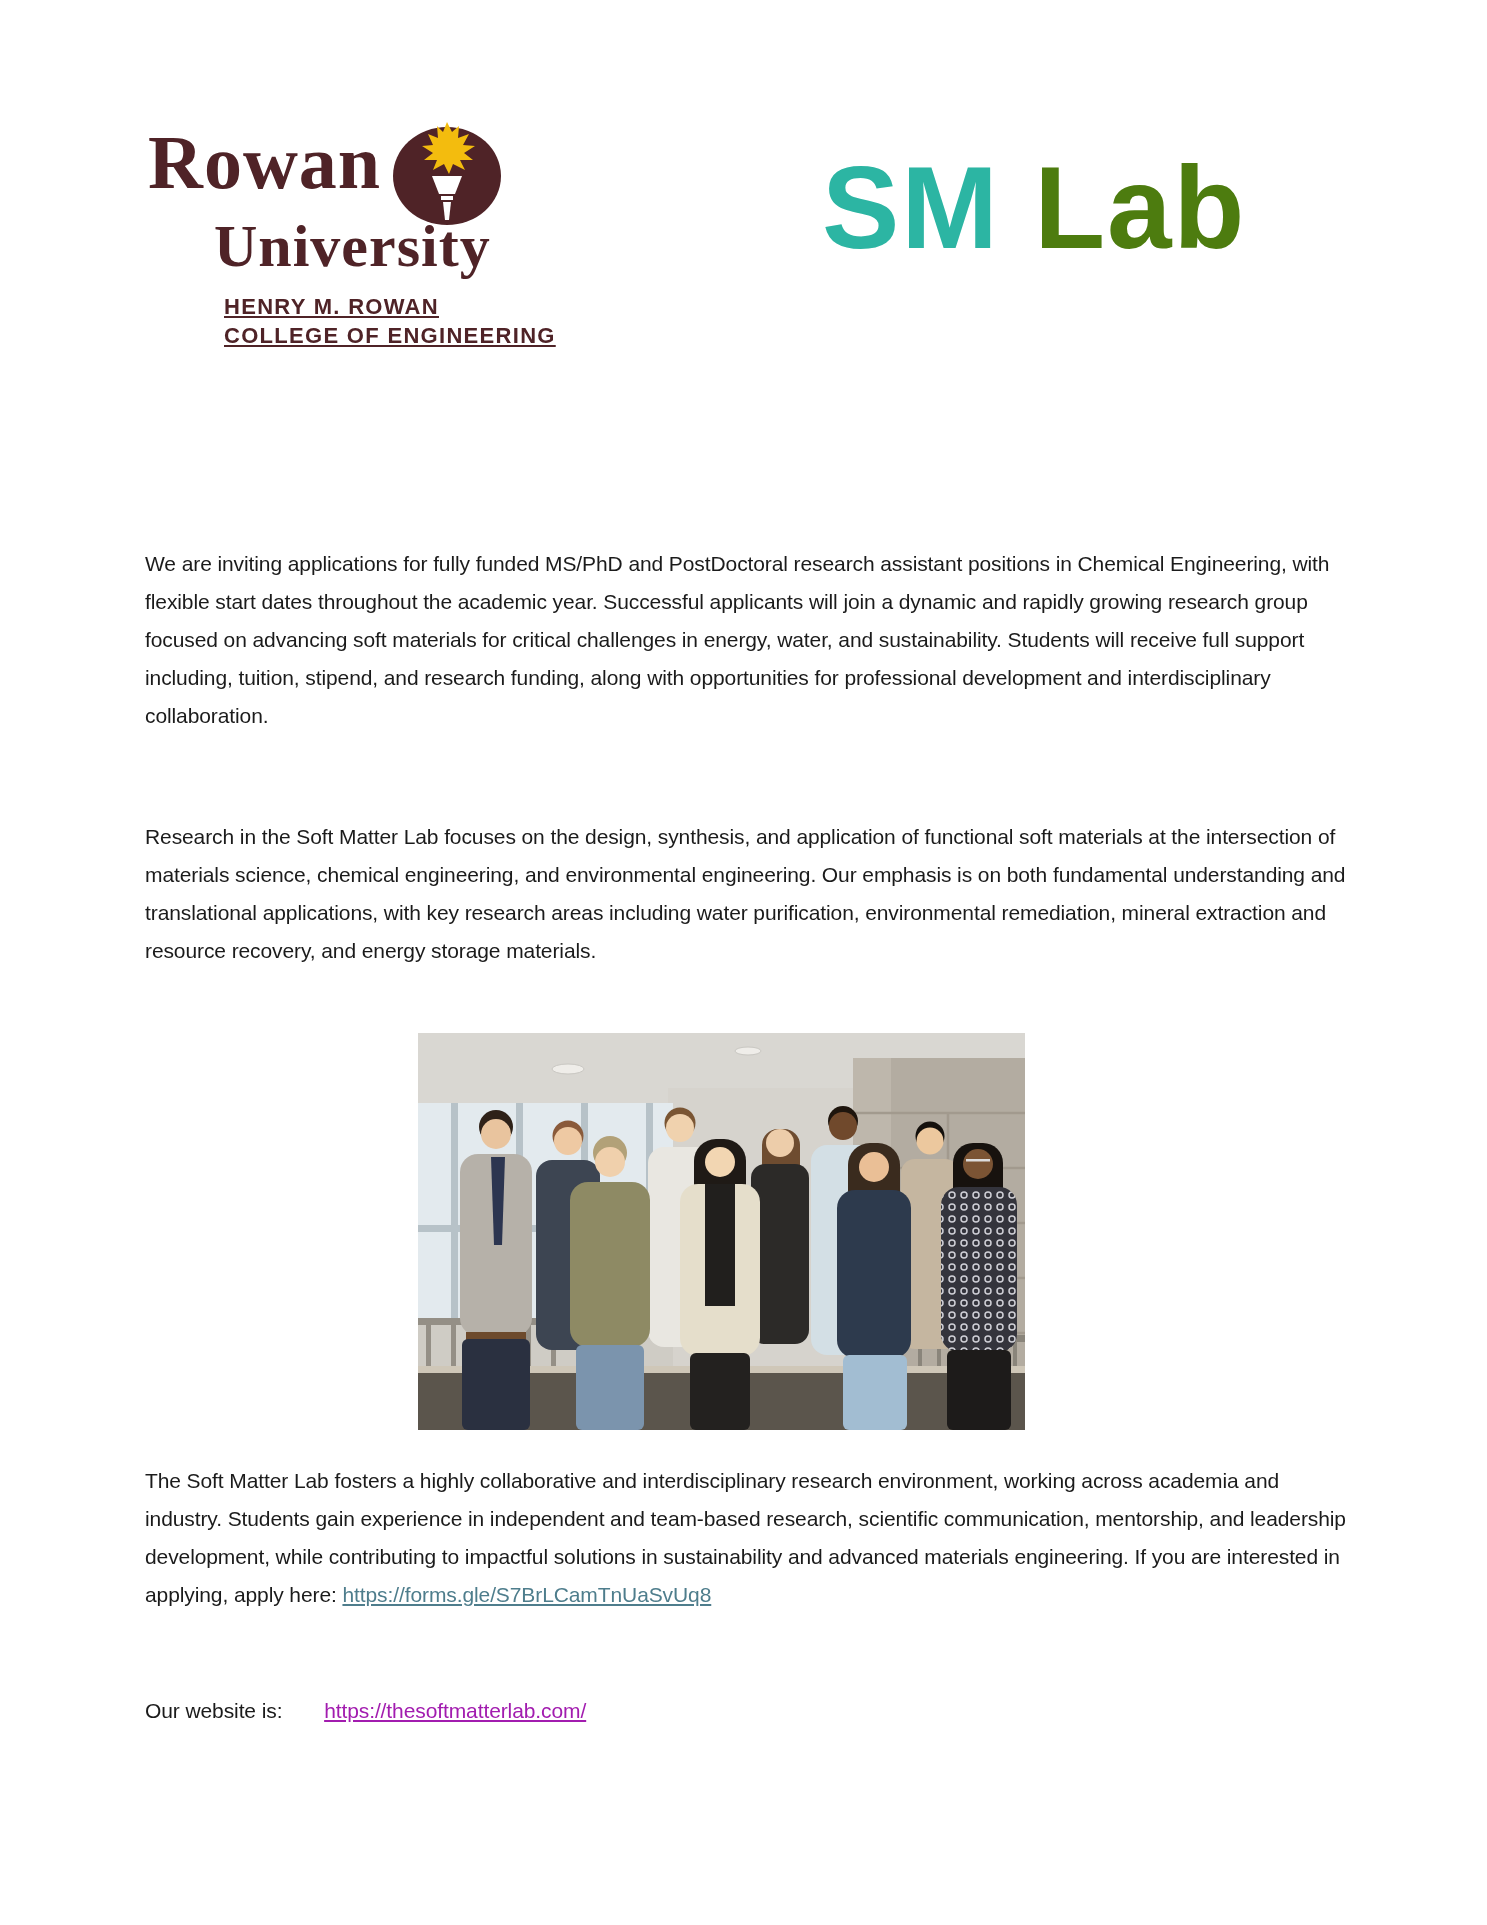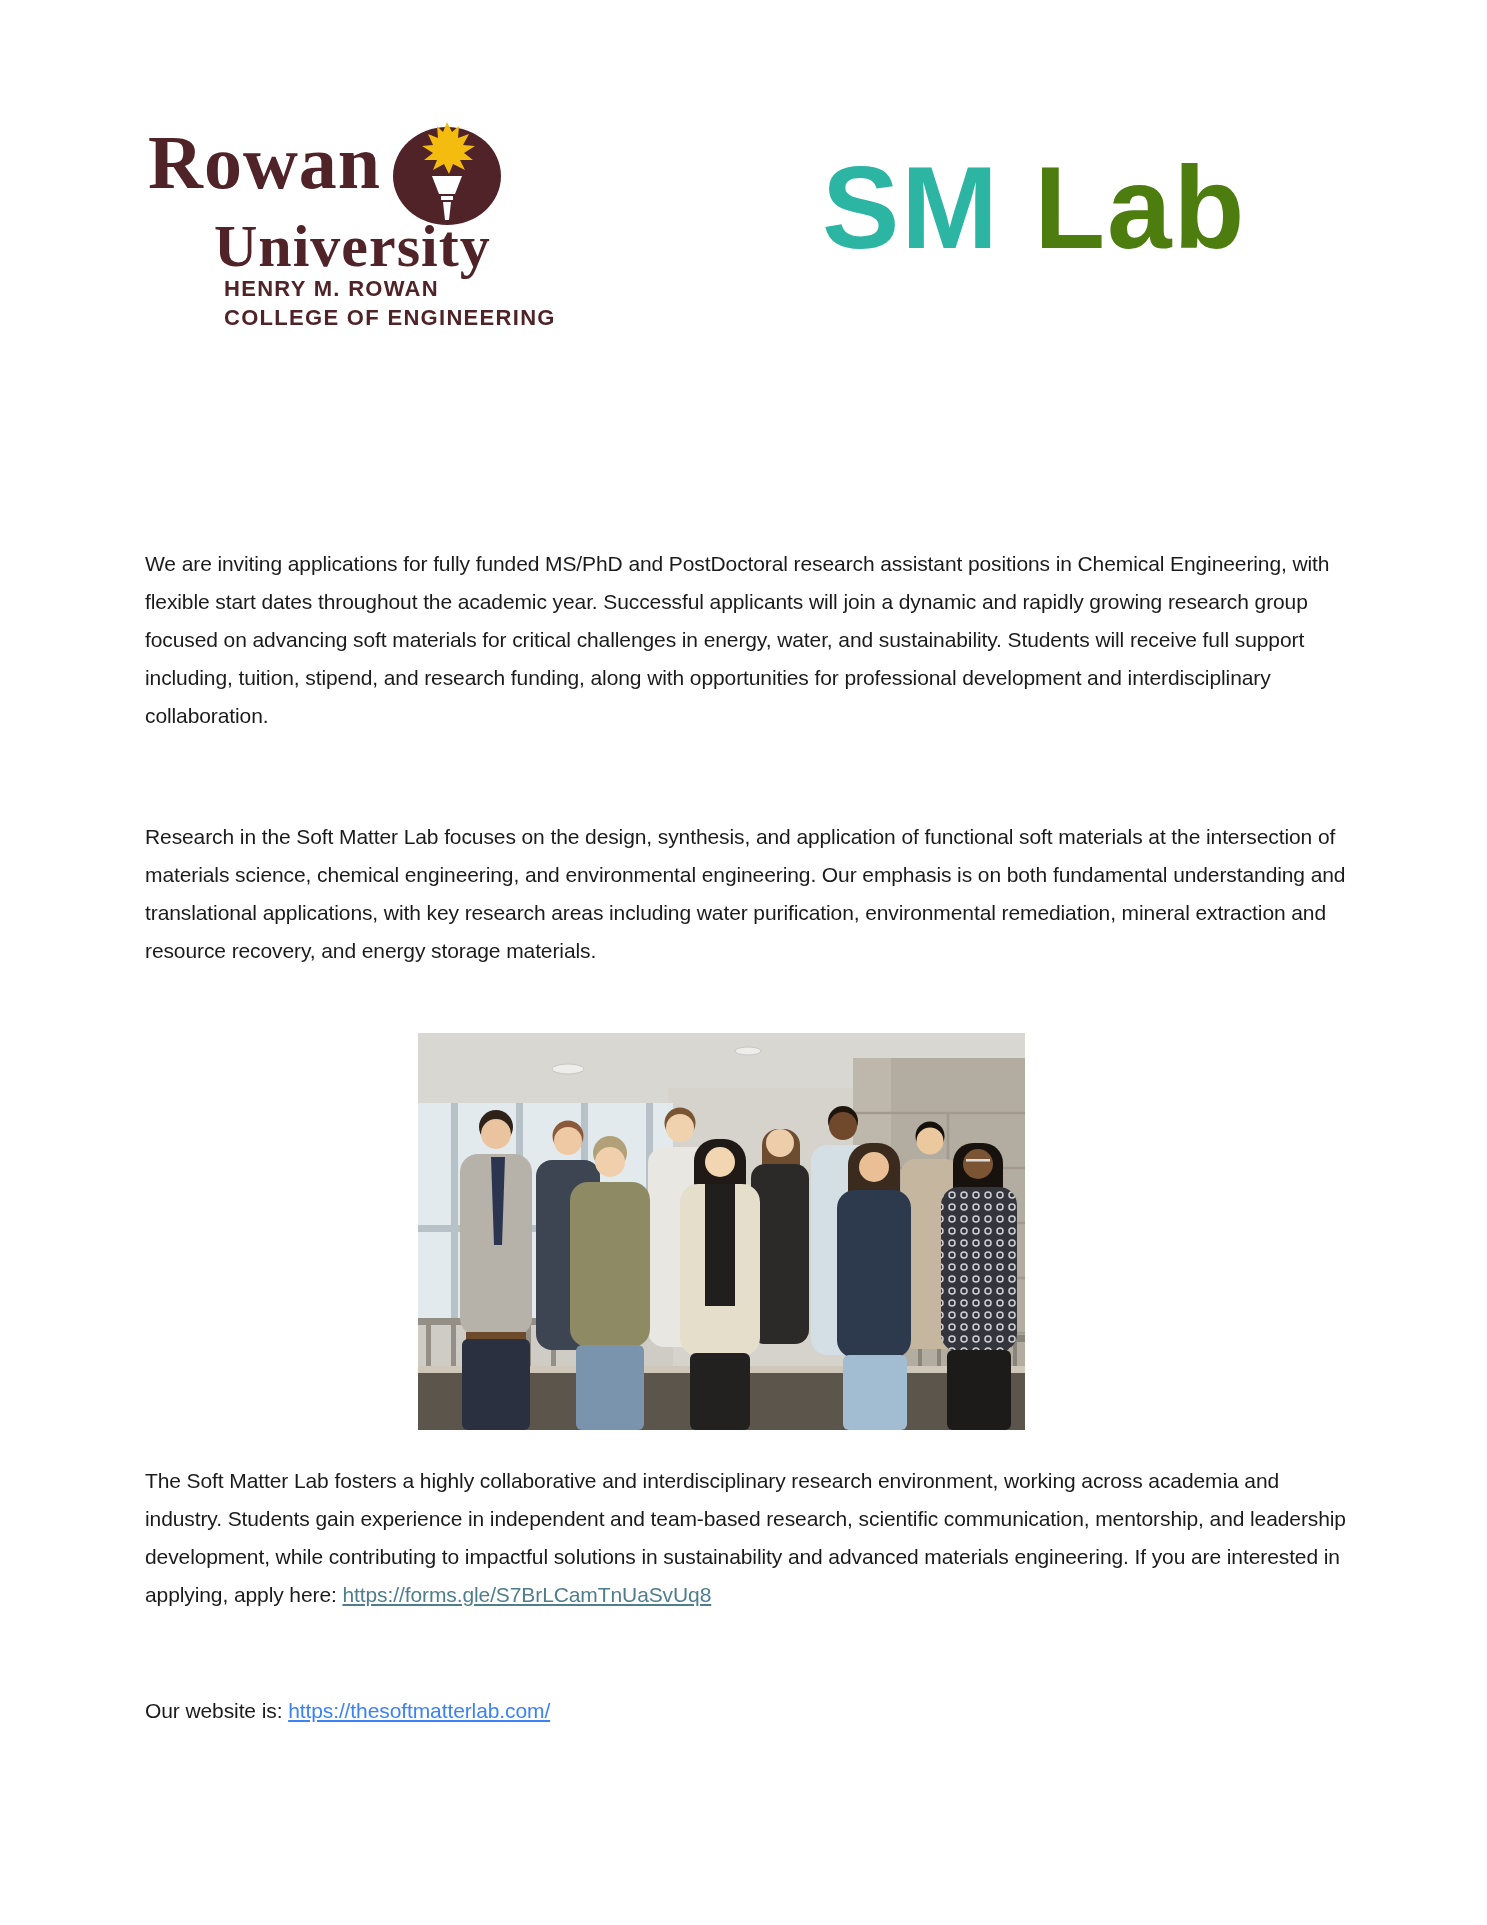--- a/index.html
+++ b/index.html
@@ -20,23 +20,24 @@
   .rowan-row1 { display: flex; align-items: flex-start; }
   .rowan-word {
     font-family: "Liberation Serif", serif;
     font-weight: 700;
     line-height: 0.95;
   }
   .rowan-name  { font-size: 76px; letter-spacing: 1px; }
   .rowan-torch { margin-left: 10px; margin-top: -6px; }
   .rowan-univ  { font-size: 60px; margin-left: 66px; margin-top: -12px; letter-spacing: 1px; }
   .rowan-college {
-    margin-left: 76px; 
+    margin-left: 76px; margin-top: 18px;
     font-size: 22px; font-weight: 700; letter-spacing: 1.3px;
     line-height: 1.3;
+    text-decoration: underline;
   }
 
   
   .smlab-logo {
     position: absolute; left: 822px; top: 150px;
     font-size: 116px; font-weight: 700; letter-spacing: 2px;
     line-height: 1; white-space: nowrap;
   }
 
   
@@ -221,16 +222,16 @@
         <rect x="529" y="317" width="64" height="80" rx="6" fill="#1d1b1a"></rect>
       </g>
     </svg>
   </div>
 
   <div class="para p3">
     <span>The Soft Matter Lab fosters a highly collaborative and interdisciplinary research environment, working across academia and industry. Students gain experience in independent and team-based research, scientific communication, mentorship, and leadership development, while contributing to impactful solutions in sustainability and advanced materials engineering. If you are interested in applying, apply here: </span><a href="#" style="color: rgb(78, 125, 140);">https://forms.gle/S7BrLCamTnUaSvUq8</a>
   </div>
 
   <div class="para p4">
-    <span>Our website is: </span><a href="#" style="color: #3b82f6;">https://thesoftmatterlab.com/</a>
+    <span>Our website is: </span><a href="#" style="color: #a21caf; margin-left: 36px;">https://thesoftmatterlab.com/</a>
   </div>
 
 </div>
 
 </body></html>

